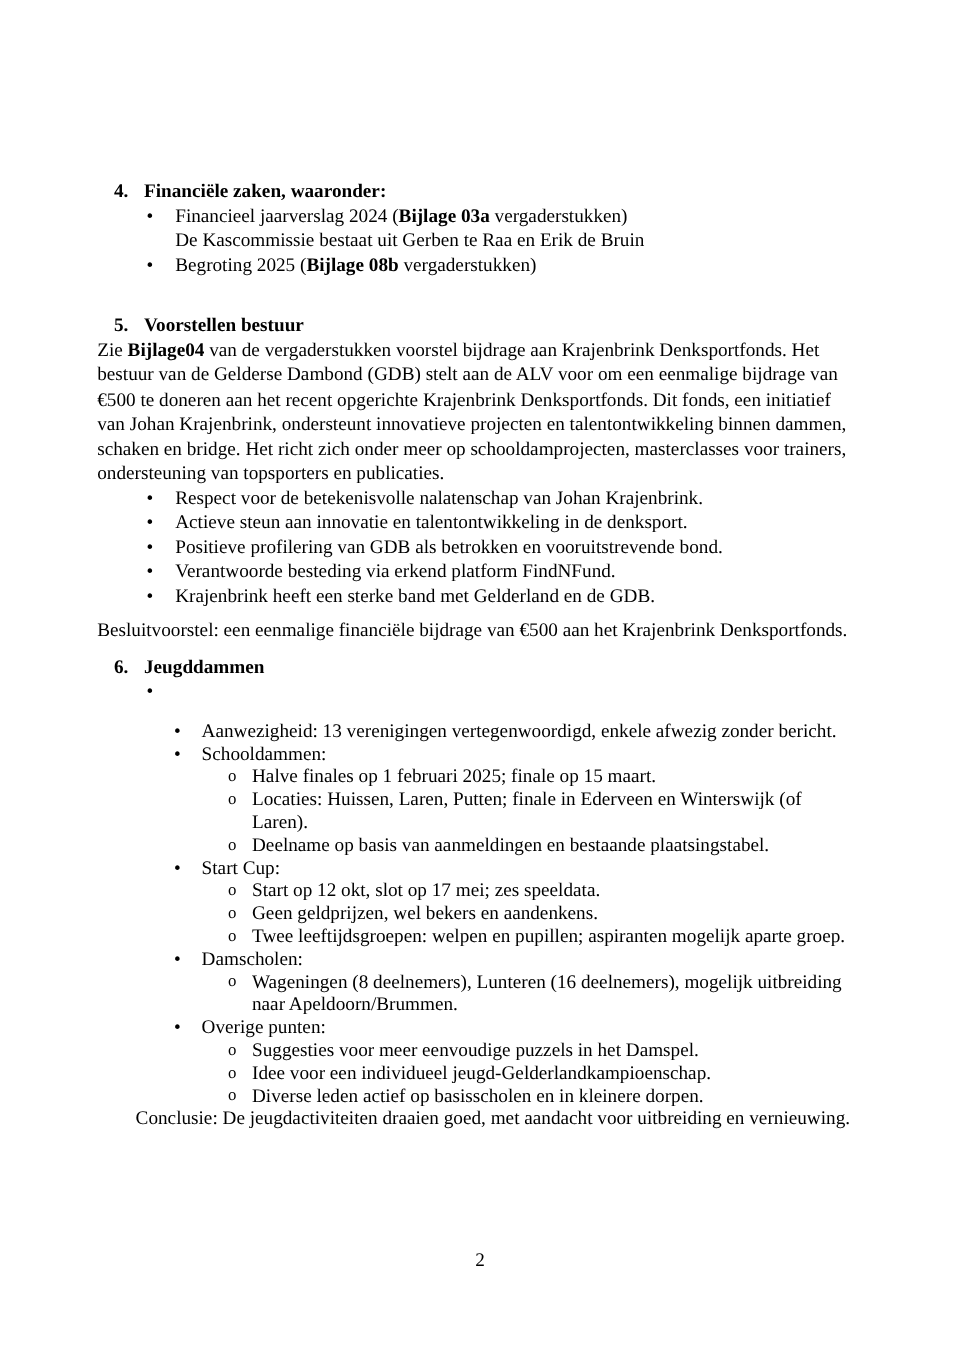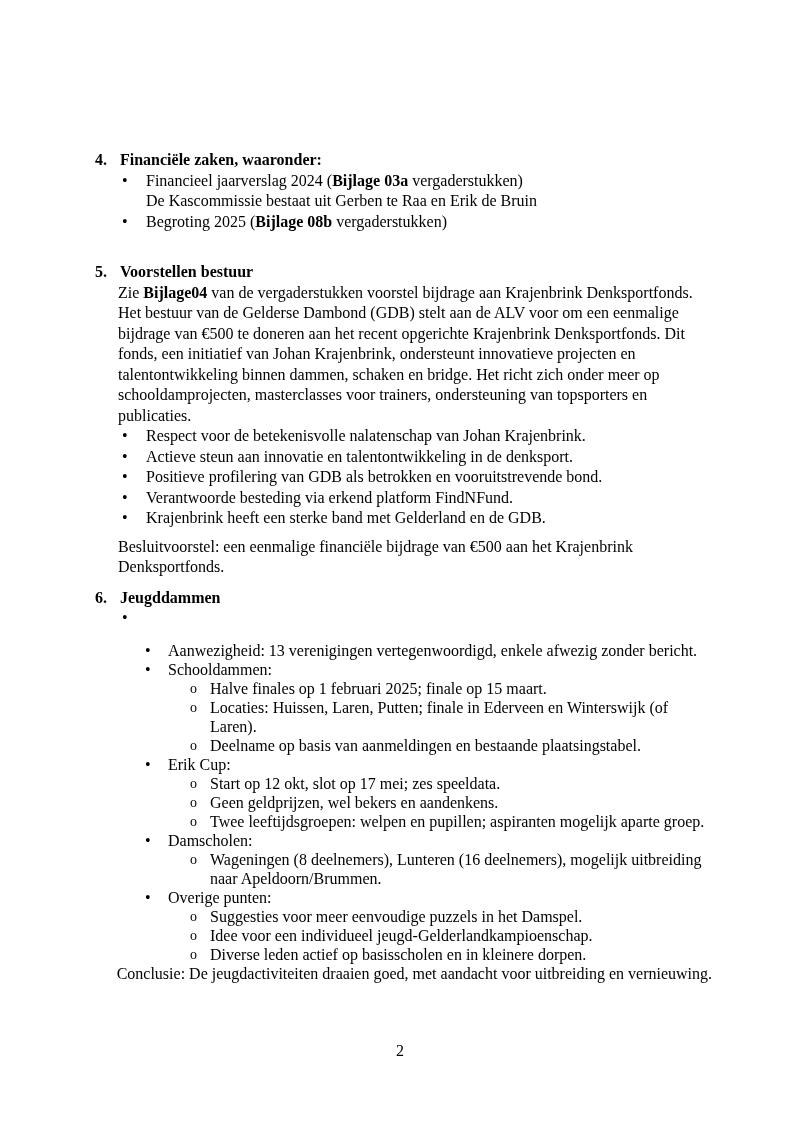--- a/index.html
+++ b/index.html
@@ -24,26 +24,26 @@
   .li1 { padding-left: 122px; }
   .li1 .marker { flex: none; width: 24px; }
   .li2 { padding-left: 145px; }
   .li2 .marker { flex: none; width: 23px; }
   .li3 { padding-left: 190px; }
   .li3 .marker { flex: none; width: 20px; }
   .marker { font-family: "Liberation Serif", serif; }
   .li3 .marker { font-size: 14px; }
   .li-text { flex: 1; min-width: 0; }
   .b { font-weight: bold; }
-  .para, .para-label { padding-left: 118px; }
+  .para, .para-label { padding-left: 81px; }
   .sp-30 { margin-top: 30px; }
   .sp-10 { margin-top: 10px; }
   .sp-8  { margin-top: 8px; }
   .sublist { margin-top: 12px; line-height: 19px; }
-  .conclusion { padding-left: 82px; line-height: 19px; text-align: right; }
+  .conclusion { padding-left: 113px; line-height: 19px; }
   .pagenum {
     position: absolute;
     top: 1041px; left: 0; right: 0;
     text-align: center;
     line-height: 20px;
   }
 </style>
 </head>
 <body>
 
@@ -118,21 +118,21 @@
     <div class="li li3">
       <span class="marker">o</span>
       <div class="li-text">Locaties: Huissen, Laren, Putten; finale in Ederveen en Winterswijk (of Laren).</div>
     </div>
     <div class="li li3">
       <span class="marker">o</span>
       <div class="li-text">Deelname op basis van aanmeldingen en bestaande plaatsingstabel.</div>
     </div>
     <div class="li li2">
       <span class="marker">•</span>
-      <div class="li-text">Erik Cup:</div>
+      <div class="li-text">Start Cup:</div>
     </div>
     <div class="li li3">
       <span class="marker">o</span>
       <div class="li-text">Start op 12 okt, slot op 17 mei; zes speeldata.</div>
     </div>
     <div class="li li3">
       <span class="marker">o</span>
       <div class="li-text">Geen geldprijzen, wel bekers en aandenkens.</div>
     </div>
     <div class="li li3">

